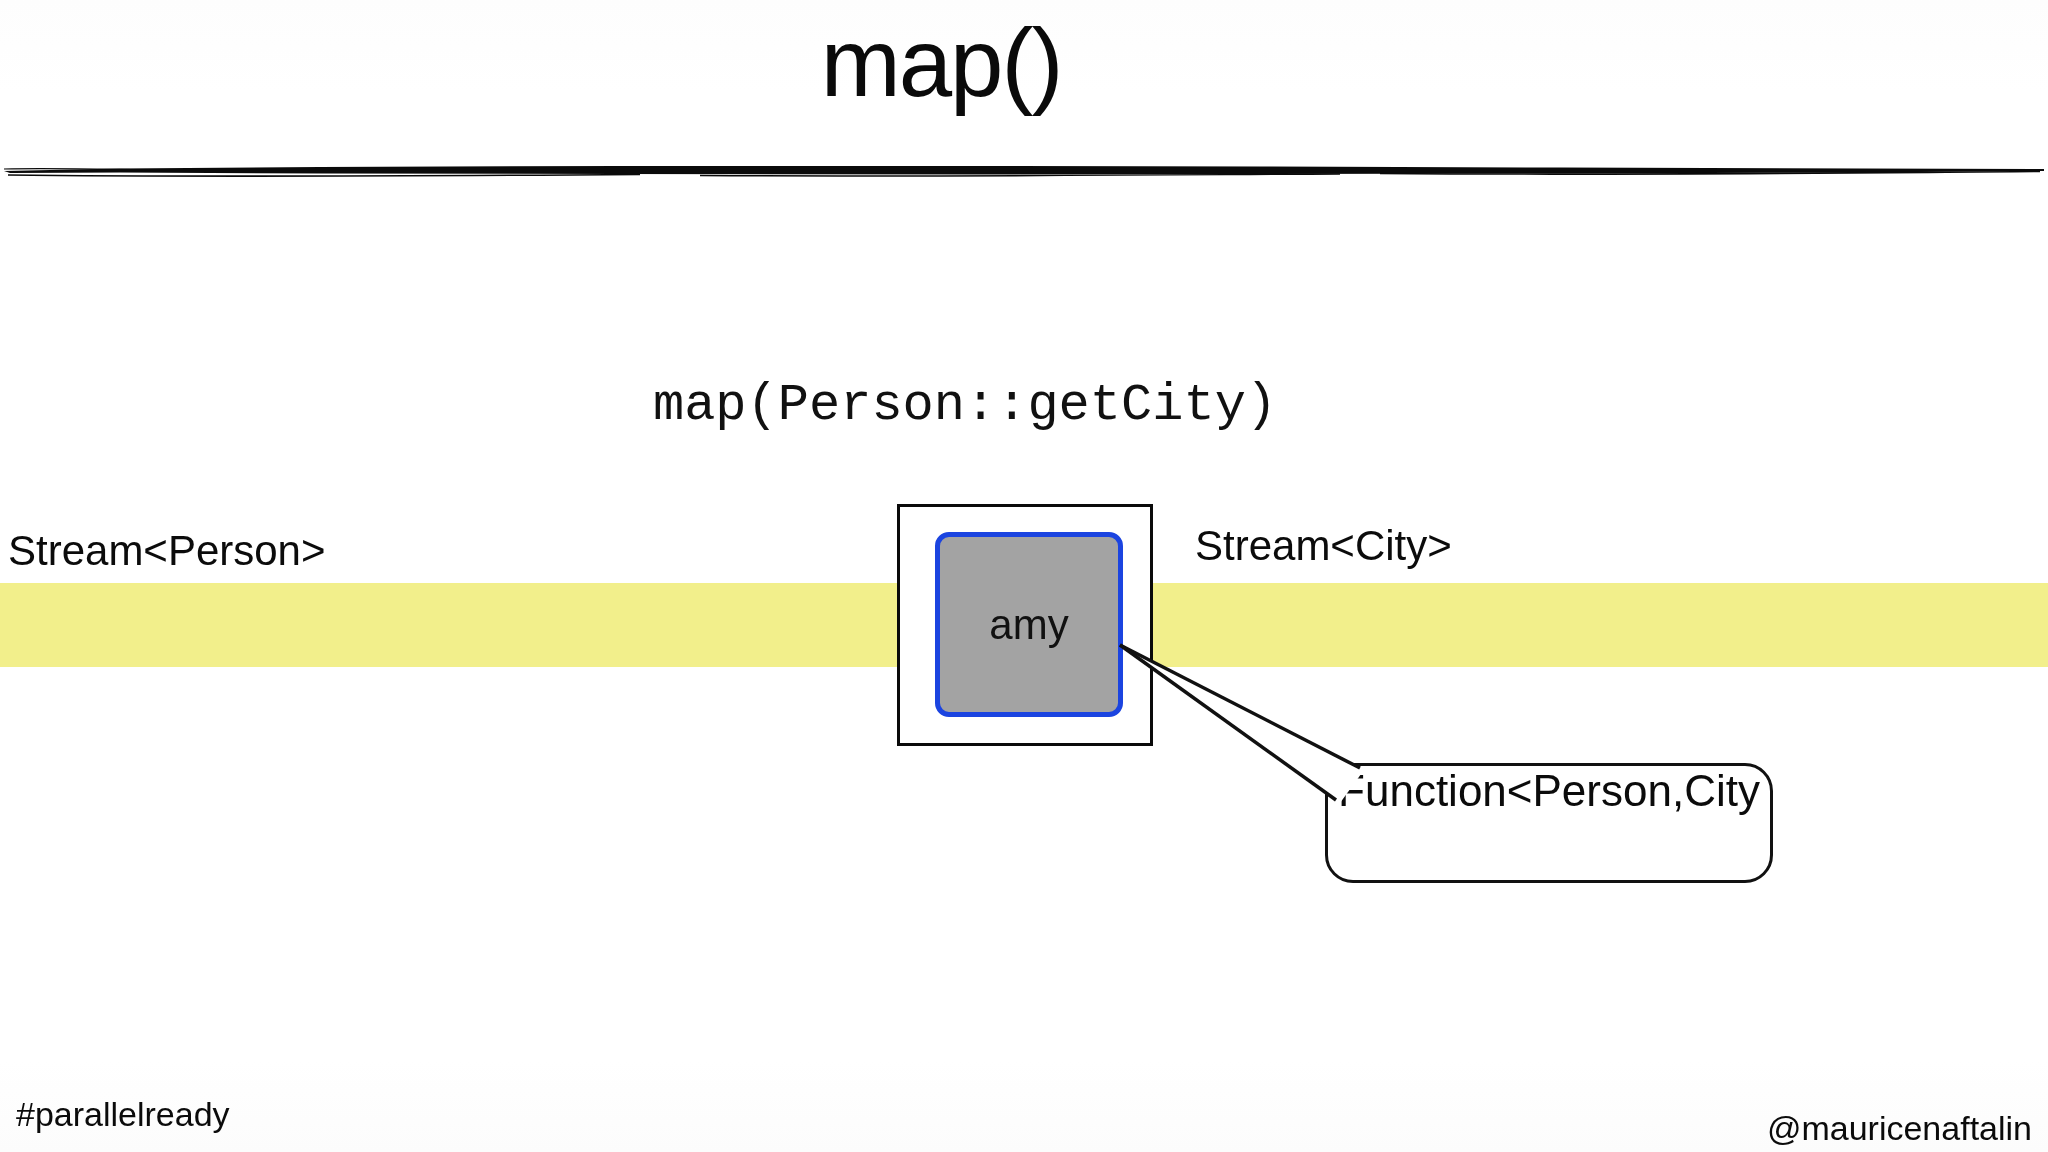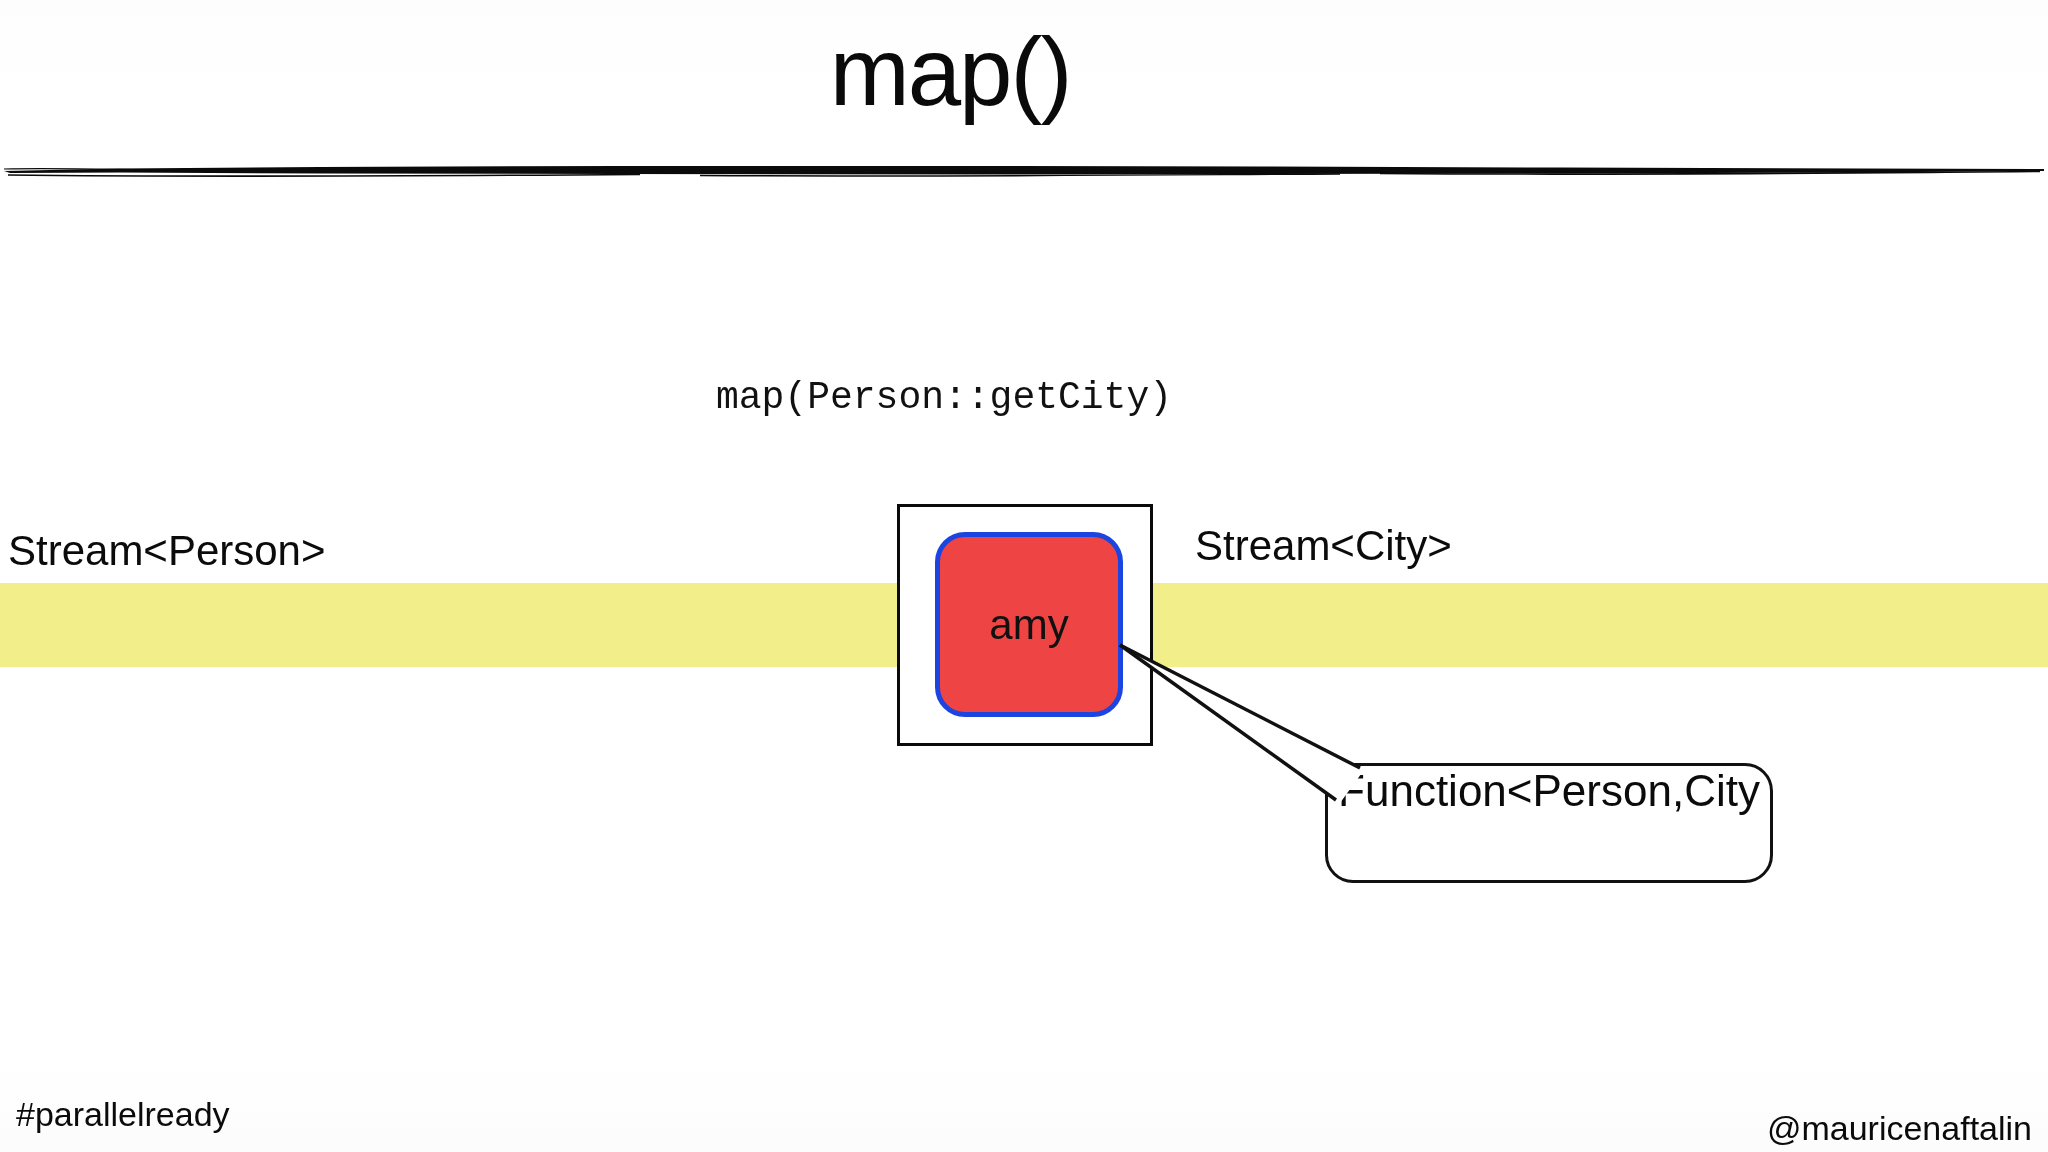--- a/index.html
+++ b/index.html
@@ -11,43 +11,43 @@
     overflow: hidden;
     font-family: "Liberation Sans", sans-serif;
     color: #0b0b0b;
   }
 
   .title {
     position: absolute;
     top: 8px;
     left: 941px;
     transform: translateX(-50%);
-    margin: 9px;
+    margin: 0;
     font-size: 96px;
     font-weight: 400;
     letter-spacing: -2px;
     color: #0a0a0a;
     white-space: nowrap;
   }
 
   .divider {
     position: absolute;
     top: 159px;
     left: 0;
     width: 2048px;
     height: 26px;
   }
 
   .code {
     position: absolute;
     top: 376px;
-    left: 944px;
+    left: 965px;
     transform: translateX(-50%);
     font-family: "Liberation Mono", monospace;
-    font-size: 38px;
+    font-size: 52px;
     font-weight: 400;
     color: #111111;
     white-space: nowrap;
   }
 
   .band {
     position: absolute;
     top: 583px;
     left: 0;
     width: 2048px;
@@ -76,23 +76,23 @@
     border: 3px solid #0a0a0a;
     z-index: 2;
   }
 
   .blue-card {
     position: absolute;
     left: 35px;
     top: 25px;
     width: 178px;
     height: 175px;
-    background: #ef4444;
+    background: #a3a3a3;
     border: 5px solid #1b44e0;
-    border-radius: 30px;
+    border-radius: 14px;
     display: flex;
     align-items: center;
     justify-content: center;
   }
   .blue-card span {
     font-size: 42px;
     color: #111111;
   }
 
   .bubble {

